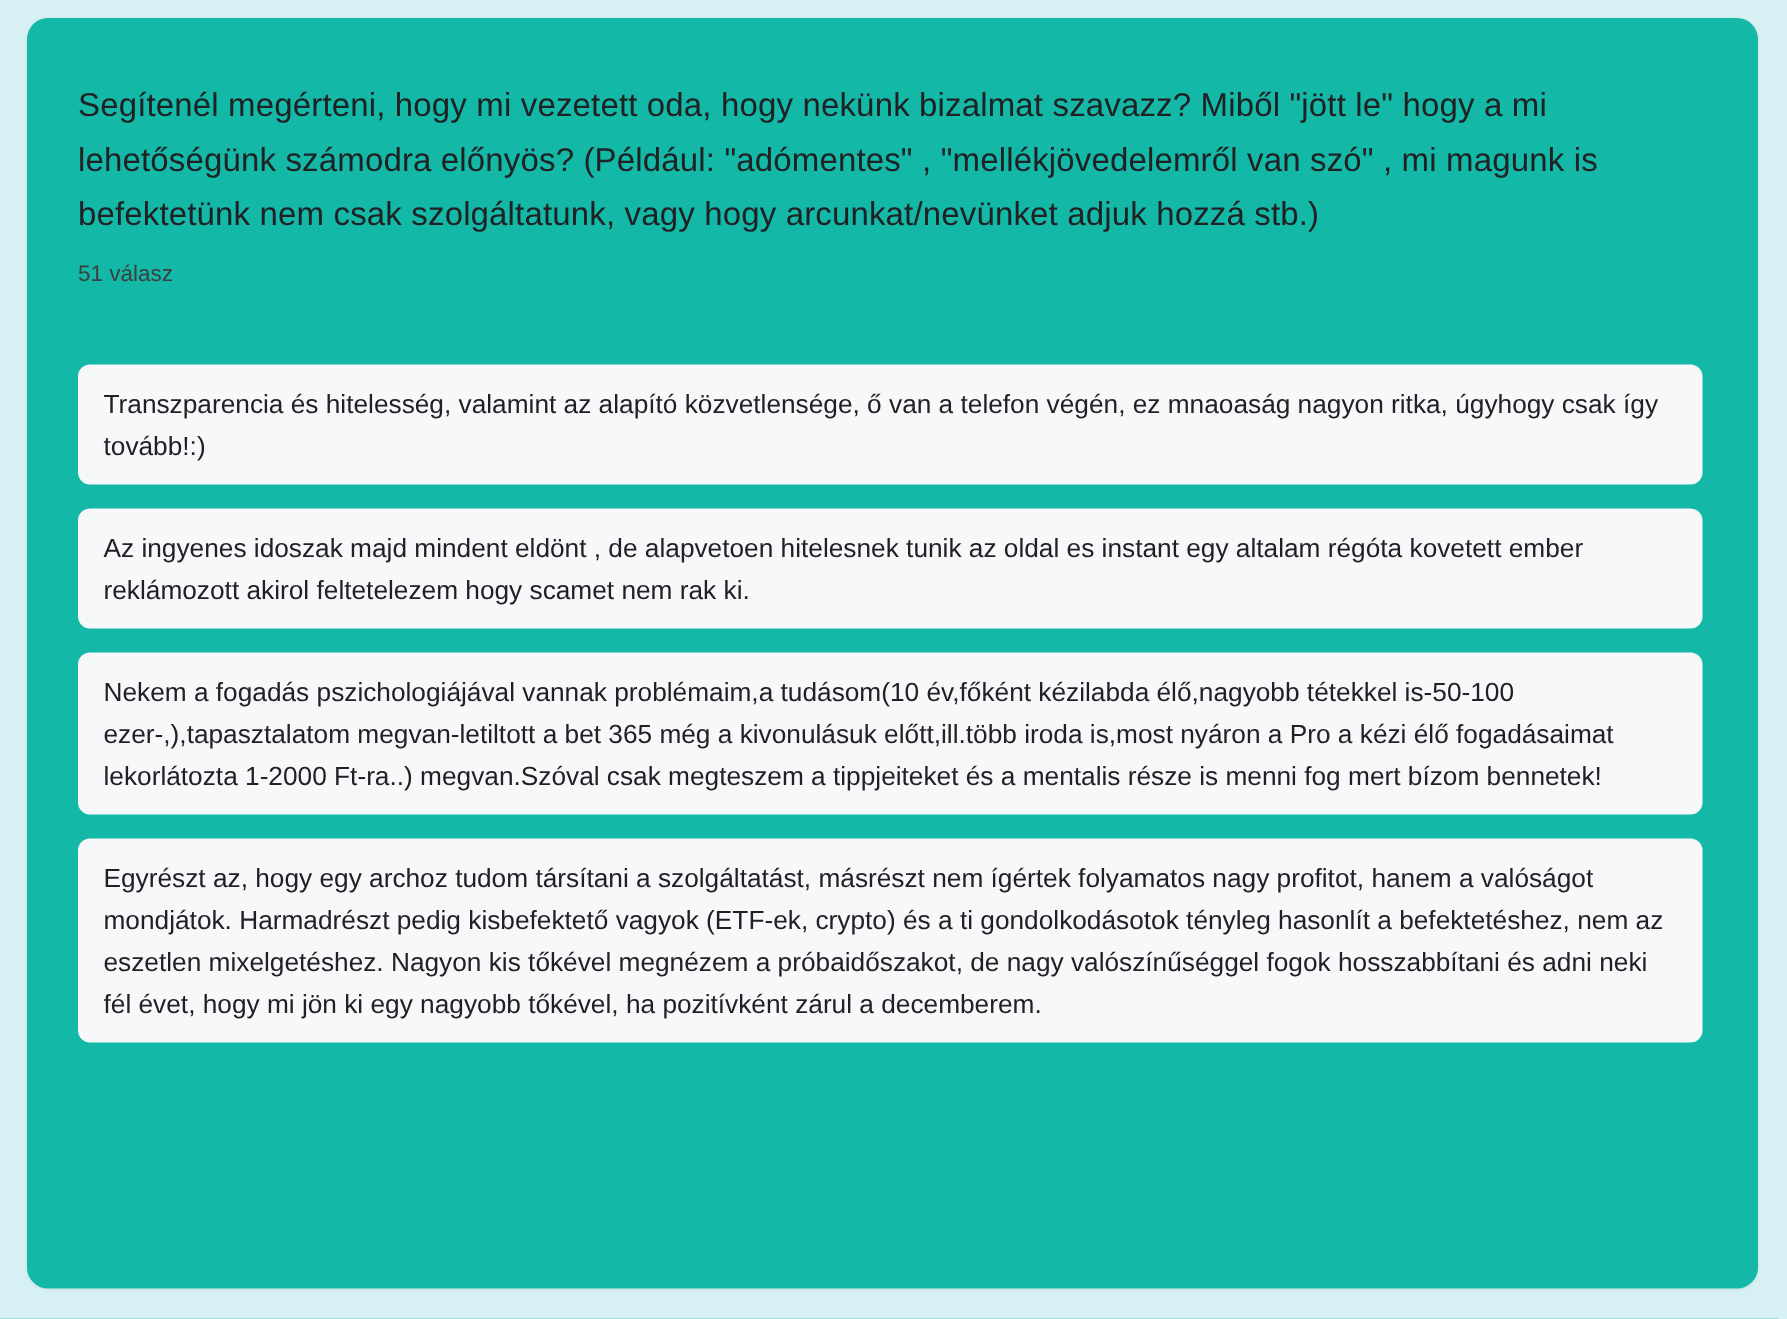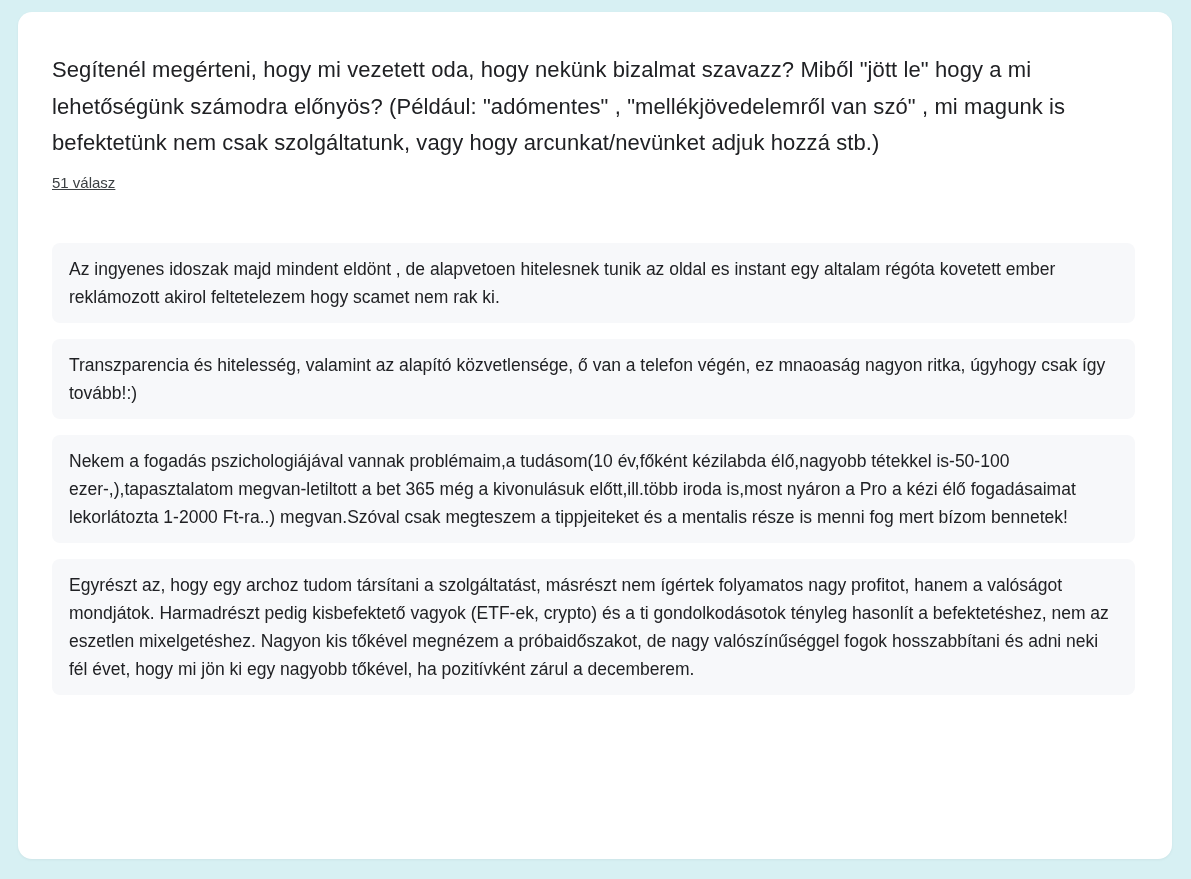--- a/index.html
+++ b/index.html
@@ -10,38 +10,37 @@
     background: #d7f0f3;
     font-family: "Liberation Sans", sans-serif;
     overflow: hidden;
   }
   .card {
     position: absolute;
     left: 18px;
     top: 12px;
     width: 1154px;
     height: 847px;
-    background: #ffffff;
+    background: #14b8a6;
     border-radius: 14px;
     box-shadow: 0 1px 3px rgba(0,0,0,0.05);
     box-sizing: border-box;
     padding: 40px 36px 24px 34px;
   }
   .question-title {
     font-size: 22px;
     line-height: 1.66;
     color: #202124;
     letter-spacing: 0.1px;
     max-width: 1090px;
   }
   .response-count {
     margin-top: 12px;
     font-size: 15px;
     color: #3c4043;
-    text-decoration: underline;
   }
   .responses {
     margin-top: 52px;
   }
   .response {
     background: #f7f8fa;
     border-radius: 8px;
     padding: 12px 17px;
     margin-bottom: 16px;
     font-size: 17.5px;
@@ -50,18 +49,18 @@
     max-width: 1049px;
   }
 </style>
 </head>
 <body>
 
 <div class="card">
   <div class="question-title">Segítenél megérteni, hogy mi vezetett oda, hogy nekünk bizalmat szavazz? Miből "jött le" hogy a mi lehetőségünk számodra előnyös? (Például: "adómentes" , "mellékjövedelemről van szó" , mi magunk is befektetünk nem csak szolgáltatunk, vagy hogy arcunkat/nevünket adjuk hozzá stb.)</div>
   <div class="response-count">51 válasz</div>
   <div class="responses">
+    <div class="response">Transzparencia és hitelesség, valamint az alapító közvetlensége, ő van a telefon végén, ez mnaoaság nagyon ritka, úgyhogy csak így tovább!:)</div>
     <div class="response">Az ingyenes idoszak majd mindent eldönt , de alapvetoen hitelesnek tunik az oldal es instant egy altalam régóta kovetett ember reklámozott akirol feltetelezem hogy scamet nem rak ki.</div>
-    <div class="response">Transzparencia és hitelesség, valamint az alapító közvetlensége, ő van a telefon végén, ez mnaoaság nagyon ritka, úgyhogy csak így tovább!:)</div>
     <div class="response">Nekem a fogadás pszichologiájával vannak problémaim,a tudásom(10 év,főként kézilabda élő,nagyobb tétekkel is-50-100 ezer-,),tapasztalatom megvan-letiltott a bet 365 még a kivonulásuk előtt,ill.több iroda is,most nyáron a Pro a kézi élő fogadásaimat lekorlátozta 1-2000 Ft-ra..) megvan.Szóval csak megteszem a tippjeiteket és a mentalis része is menni fog mert bízom bennetek!</div>
     <div class="response">Egyrészt az, hogy egy archoz tudom társítani a szolgáltatást, másrészt nem ígértek folyamatos nagy profitot, hanem a valóságot mondjátok. Harmadrészt pedig kisbefektető vagyok (ETF-ek, crypto) és a ti gondolkodásotok tényleg hasonlít a befektetéshez, nem az eszetlen mixelgetéshez. Nagyon kis tőkével megnézem a próbaidőszakot, de nagy valószínűséggel fogok hosszabbítani és adni neki fél évet, hogy mi jön ki egy nagyobb tőkével, ha pozitívként zárul a decemberem.</div>
   </div>
 </div>
 
 </body></html>

